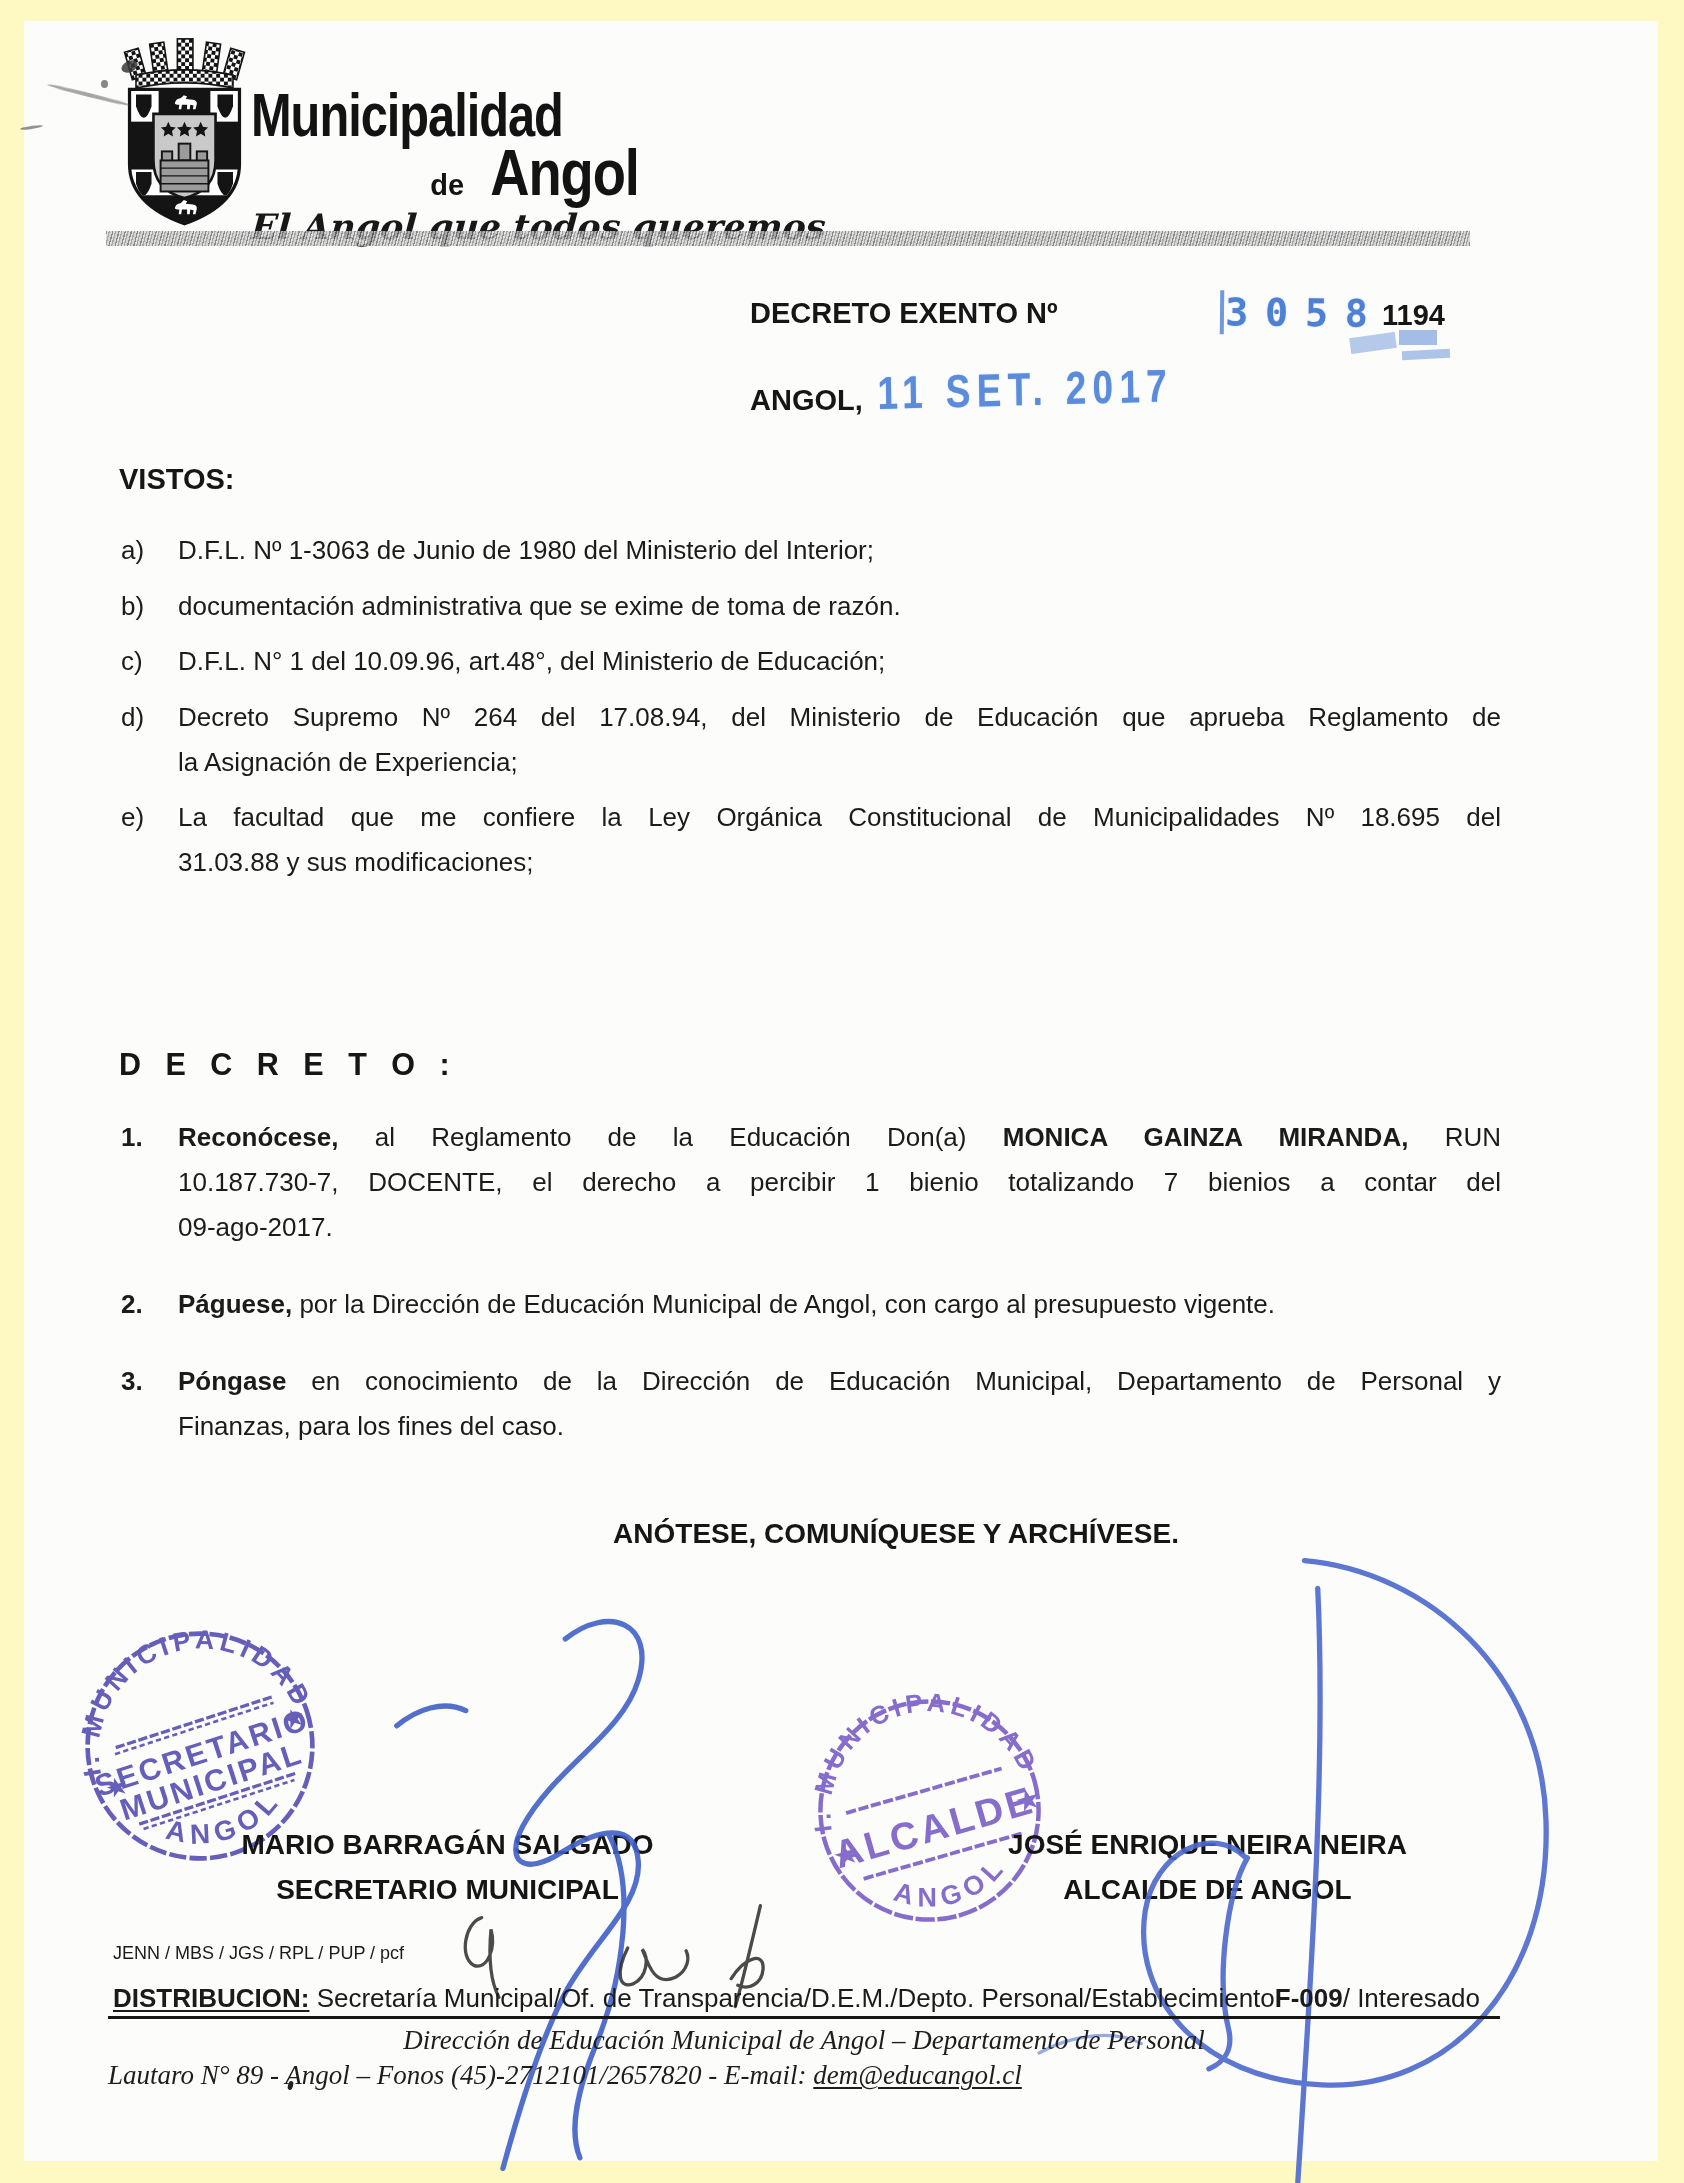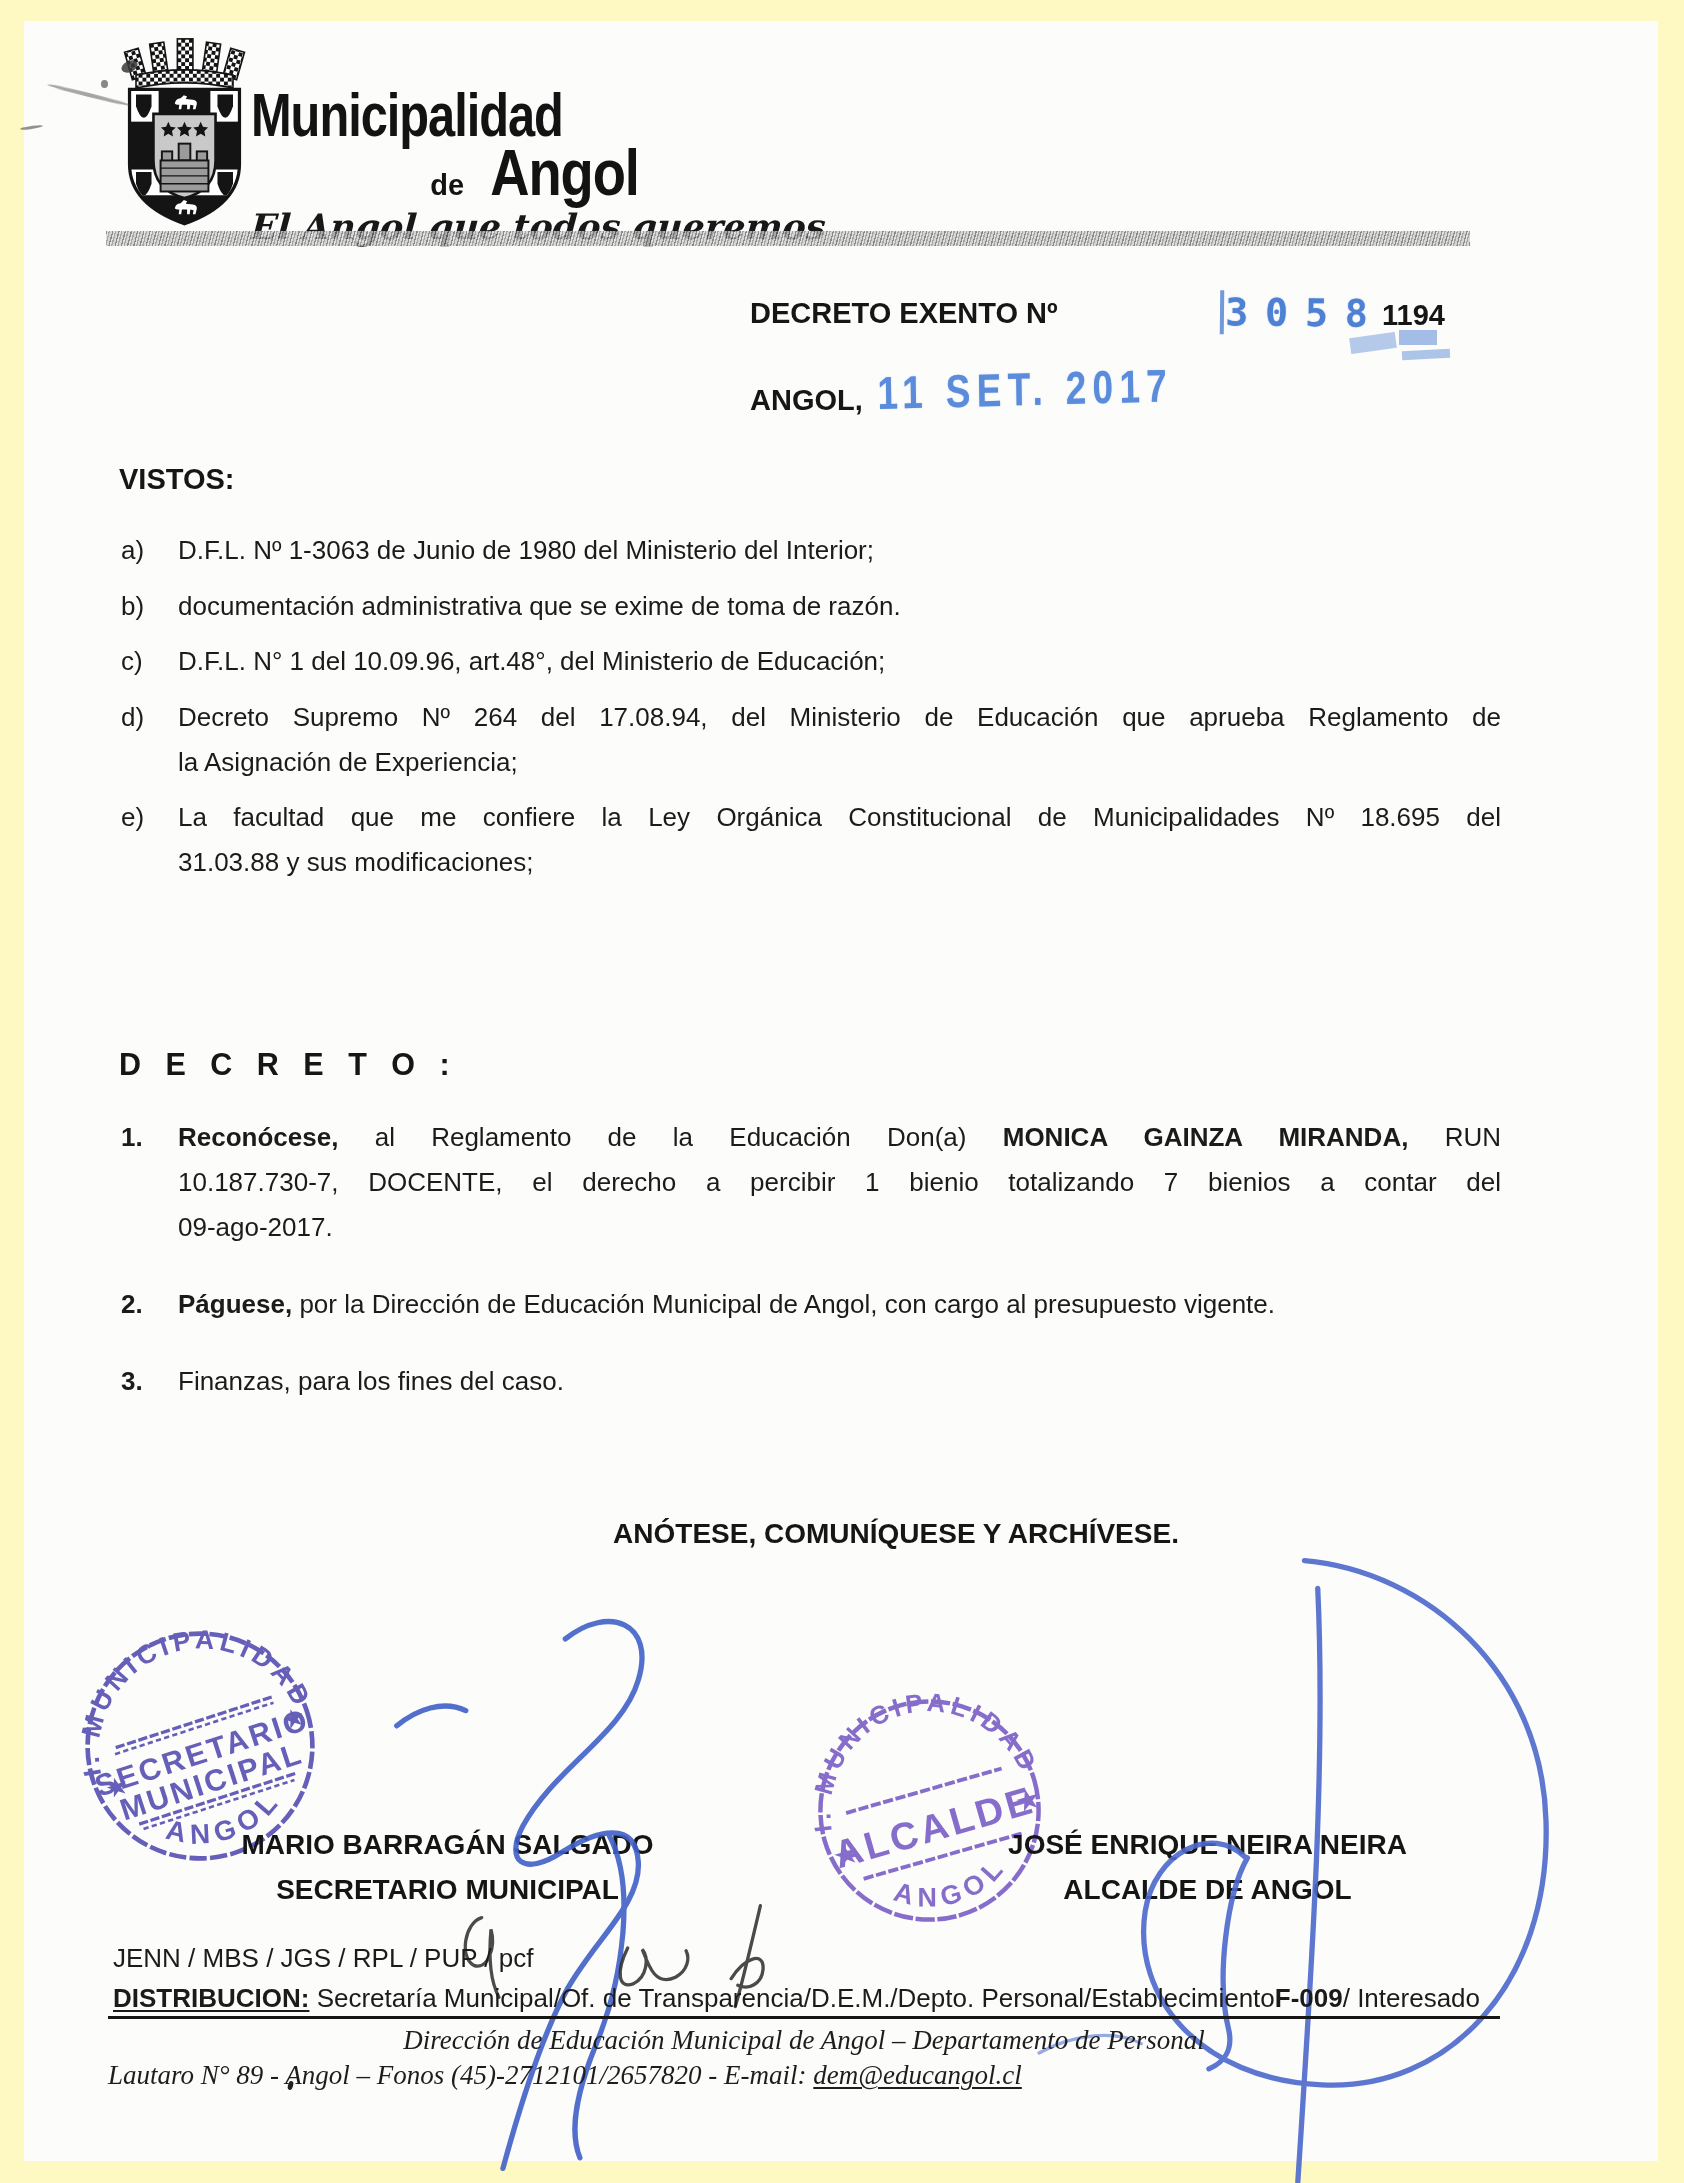--- a/index.html
+++ b/index.html
@@ -68,21 +68,21 @@
   #title-left{left:202px;top:1874px;}
   #name-right{left:962px;top:1829px;}
   #title-right{left:962px;top:1874px;}
 
   .stampbox{mix-blend-mode:multiply;opacity:.92;}
   #stamp-left{left:81px;top:1627px;width:238px;height:238px;transform:rotate(-18deg);}
   #stamp-right{left:814px;top:1687px;width:231px;height:247px;transform:rotate(-16deg);}
   #ink-overlay{left:0;top:0;width:1684px;height:2183px;pointer-events:none;}
 
   
-  #initials-line{left:113px;top:1943px;font-size:26px;color:#1b1b1b;}
+  #initials-line{left:113px;top:1943px;font-size:18px;color:#1b1b1b;}
   #distribution-line{left:113px;top:1983px;font-size:26px;color:#1b1b1b;width:1387px;white-space:nowrap;}
   #foot-rule{left:108px;top:2016px;width:1392px;height:2.7px;background:#161616;}
   .serifline{width:1392px;left:108px;text-align:center;font-family:"Liberation Serif",serif;
              font-size:27px;color:#1d1d1d;font-style:italic;}
   #org-line{top:2025px;}
   #addr-line{top:2060px;}
   #foot-dot{left:288px;top:2081px;width:5.3px;height:9.3px;background:#222;border-radius:40%;transform:rotate(14deg);}
 </style>
 </head>
 <body>
@@ -216,20 +216,21 @@
     </div>
     <div class="list-item">
       <div class="item-label">2.</div>
       <div class="item-body">
           <div class="lline"><span class="b">Páguese,</span><span> por la Dirección de Educación Municipal de Angol, con cargo al presupuesto vigente.</span></div>
         </div>
     </div>
     <div class="list-item">
       <div class="item-label">3.</div>
       <div class="item-body">
+          <div class="jline"><span class="b">Póngase</span><span> en conocimiento de la Dirección de Educación Municipal, Departamento de Personal y</span></div>
           <div class="lline"><span>Finanzas, para los fines del caso.</span></div>
         </div>
     </div>
   </div>
 
   <div id="closing" class="abs h-bold">ANÓTESE, COMUNÍQUESE Y ARCHÍVESE.</div>
 
   <div id="stamp-left" class="abs stampbox">
     <svg viewBox="0 0 360 360" width="100%" height="100%">
       <defs>

